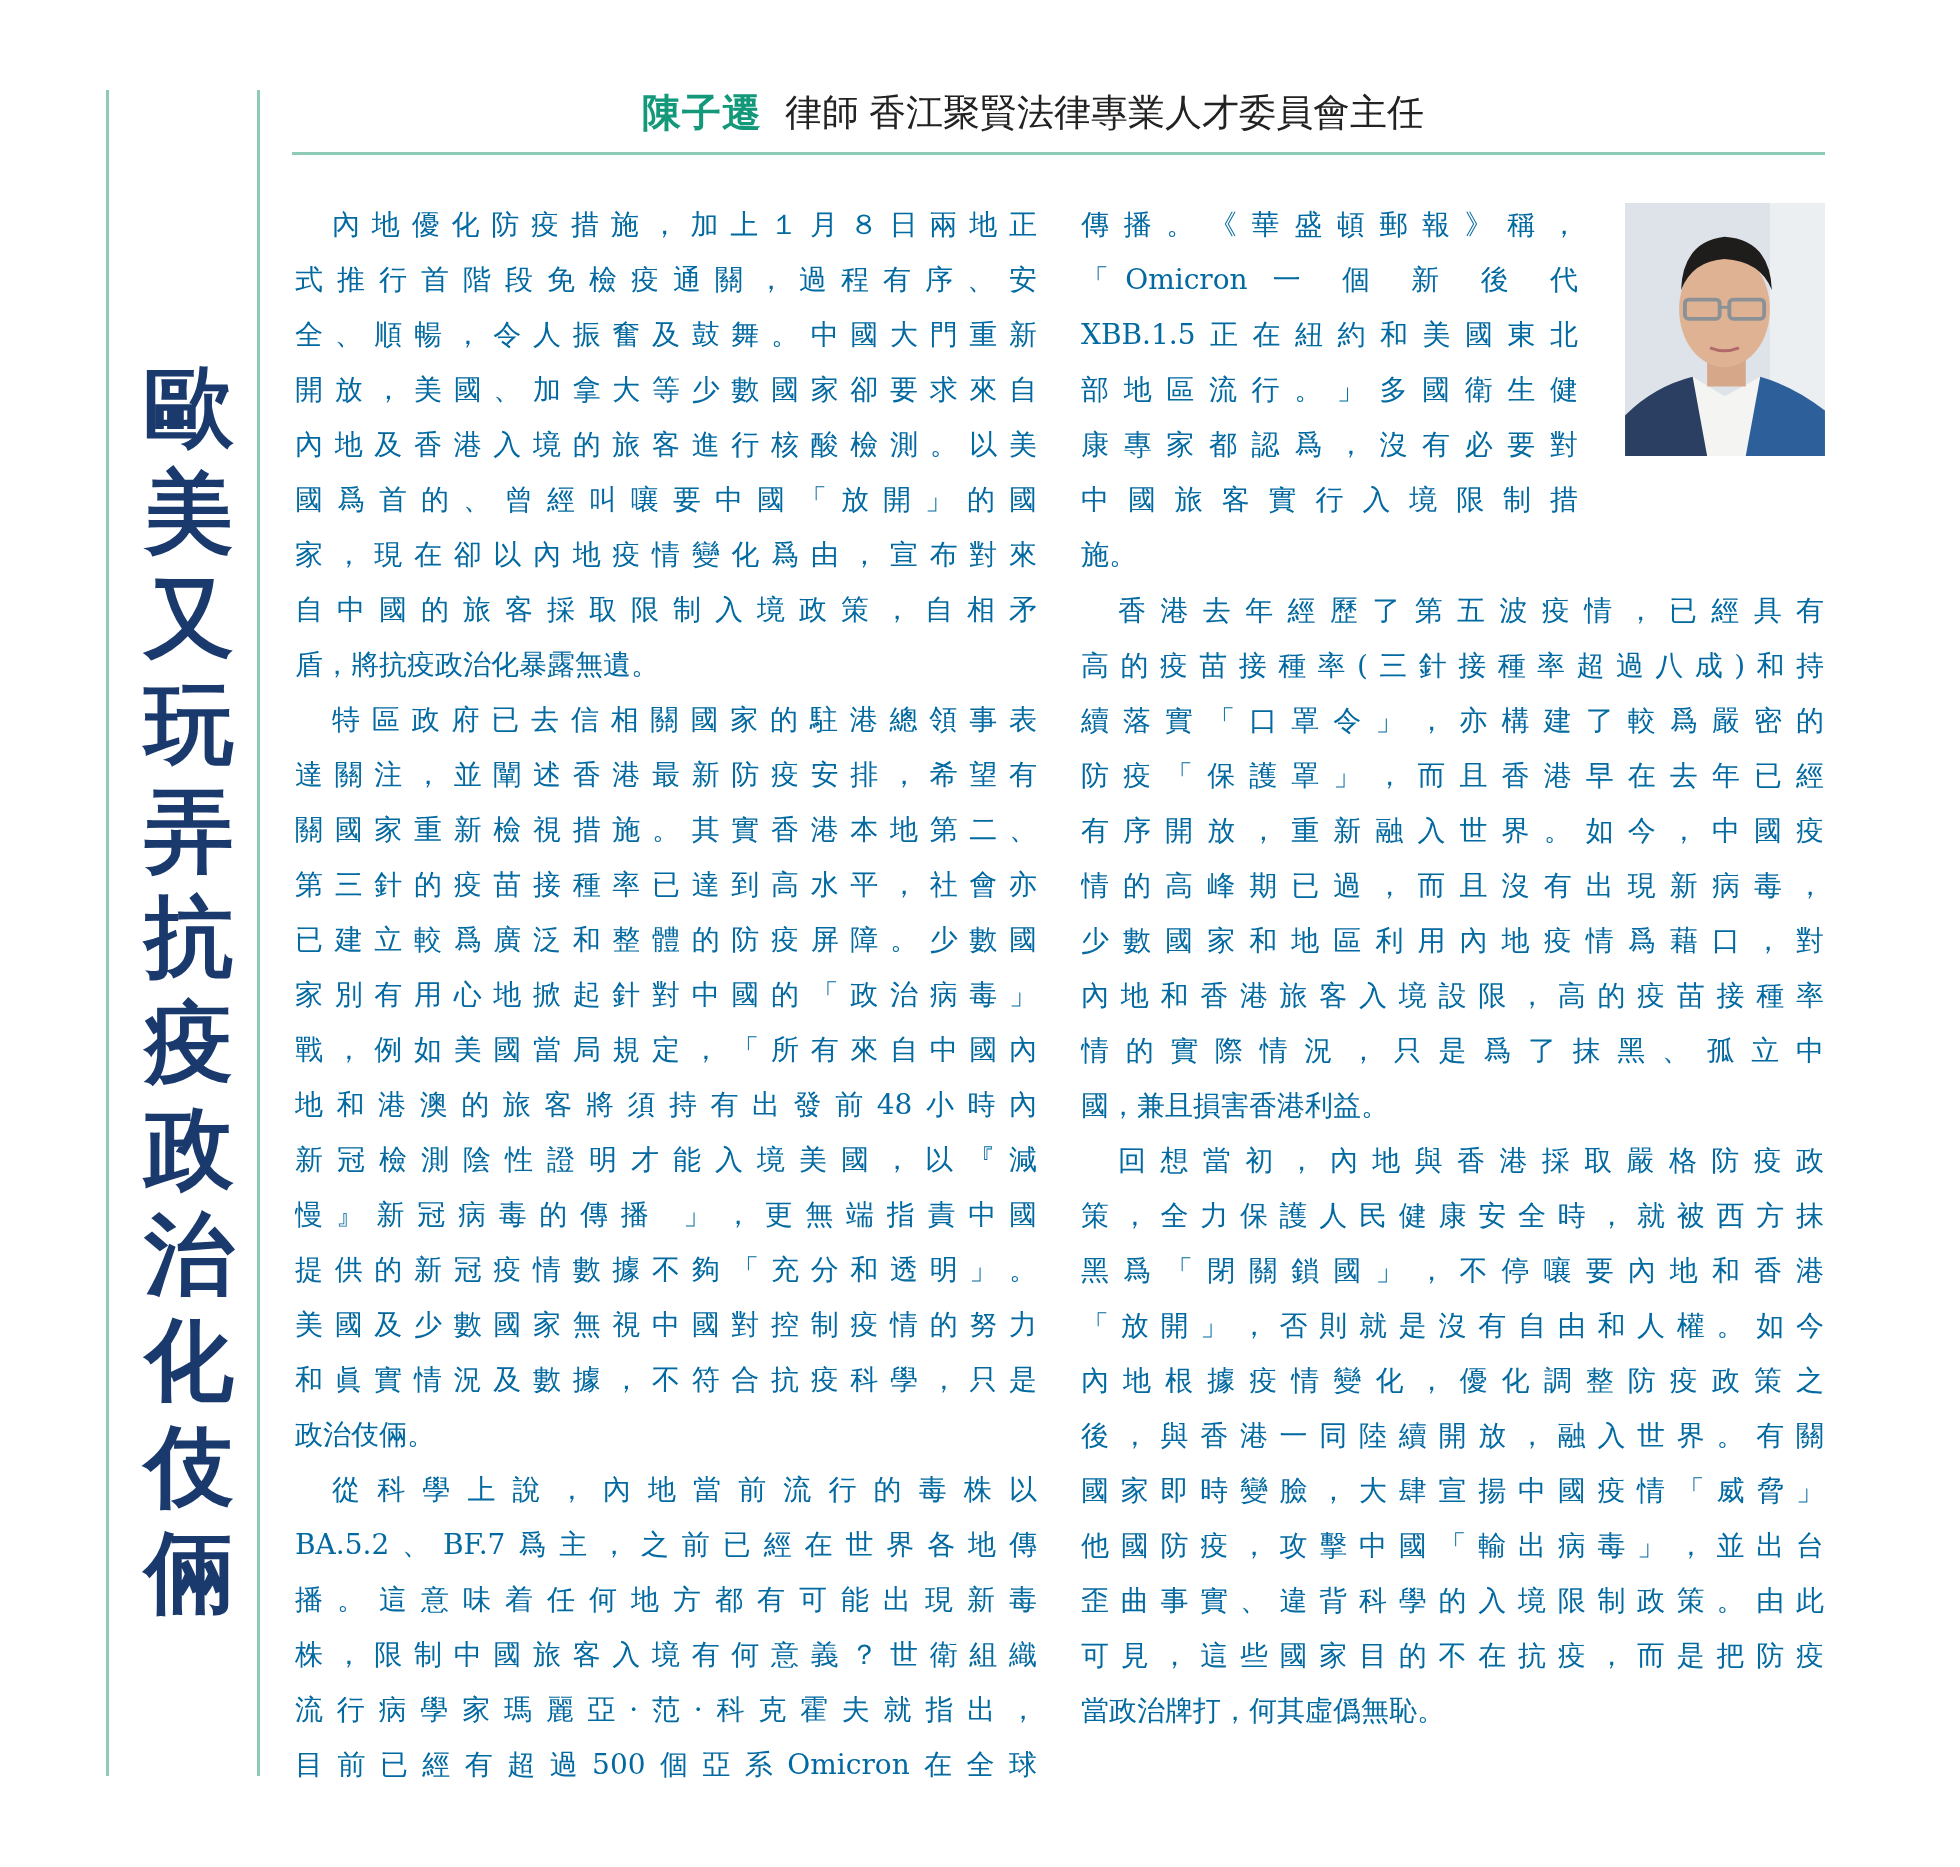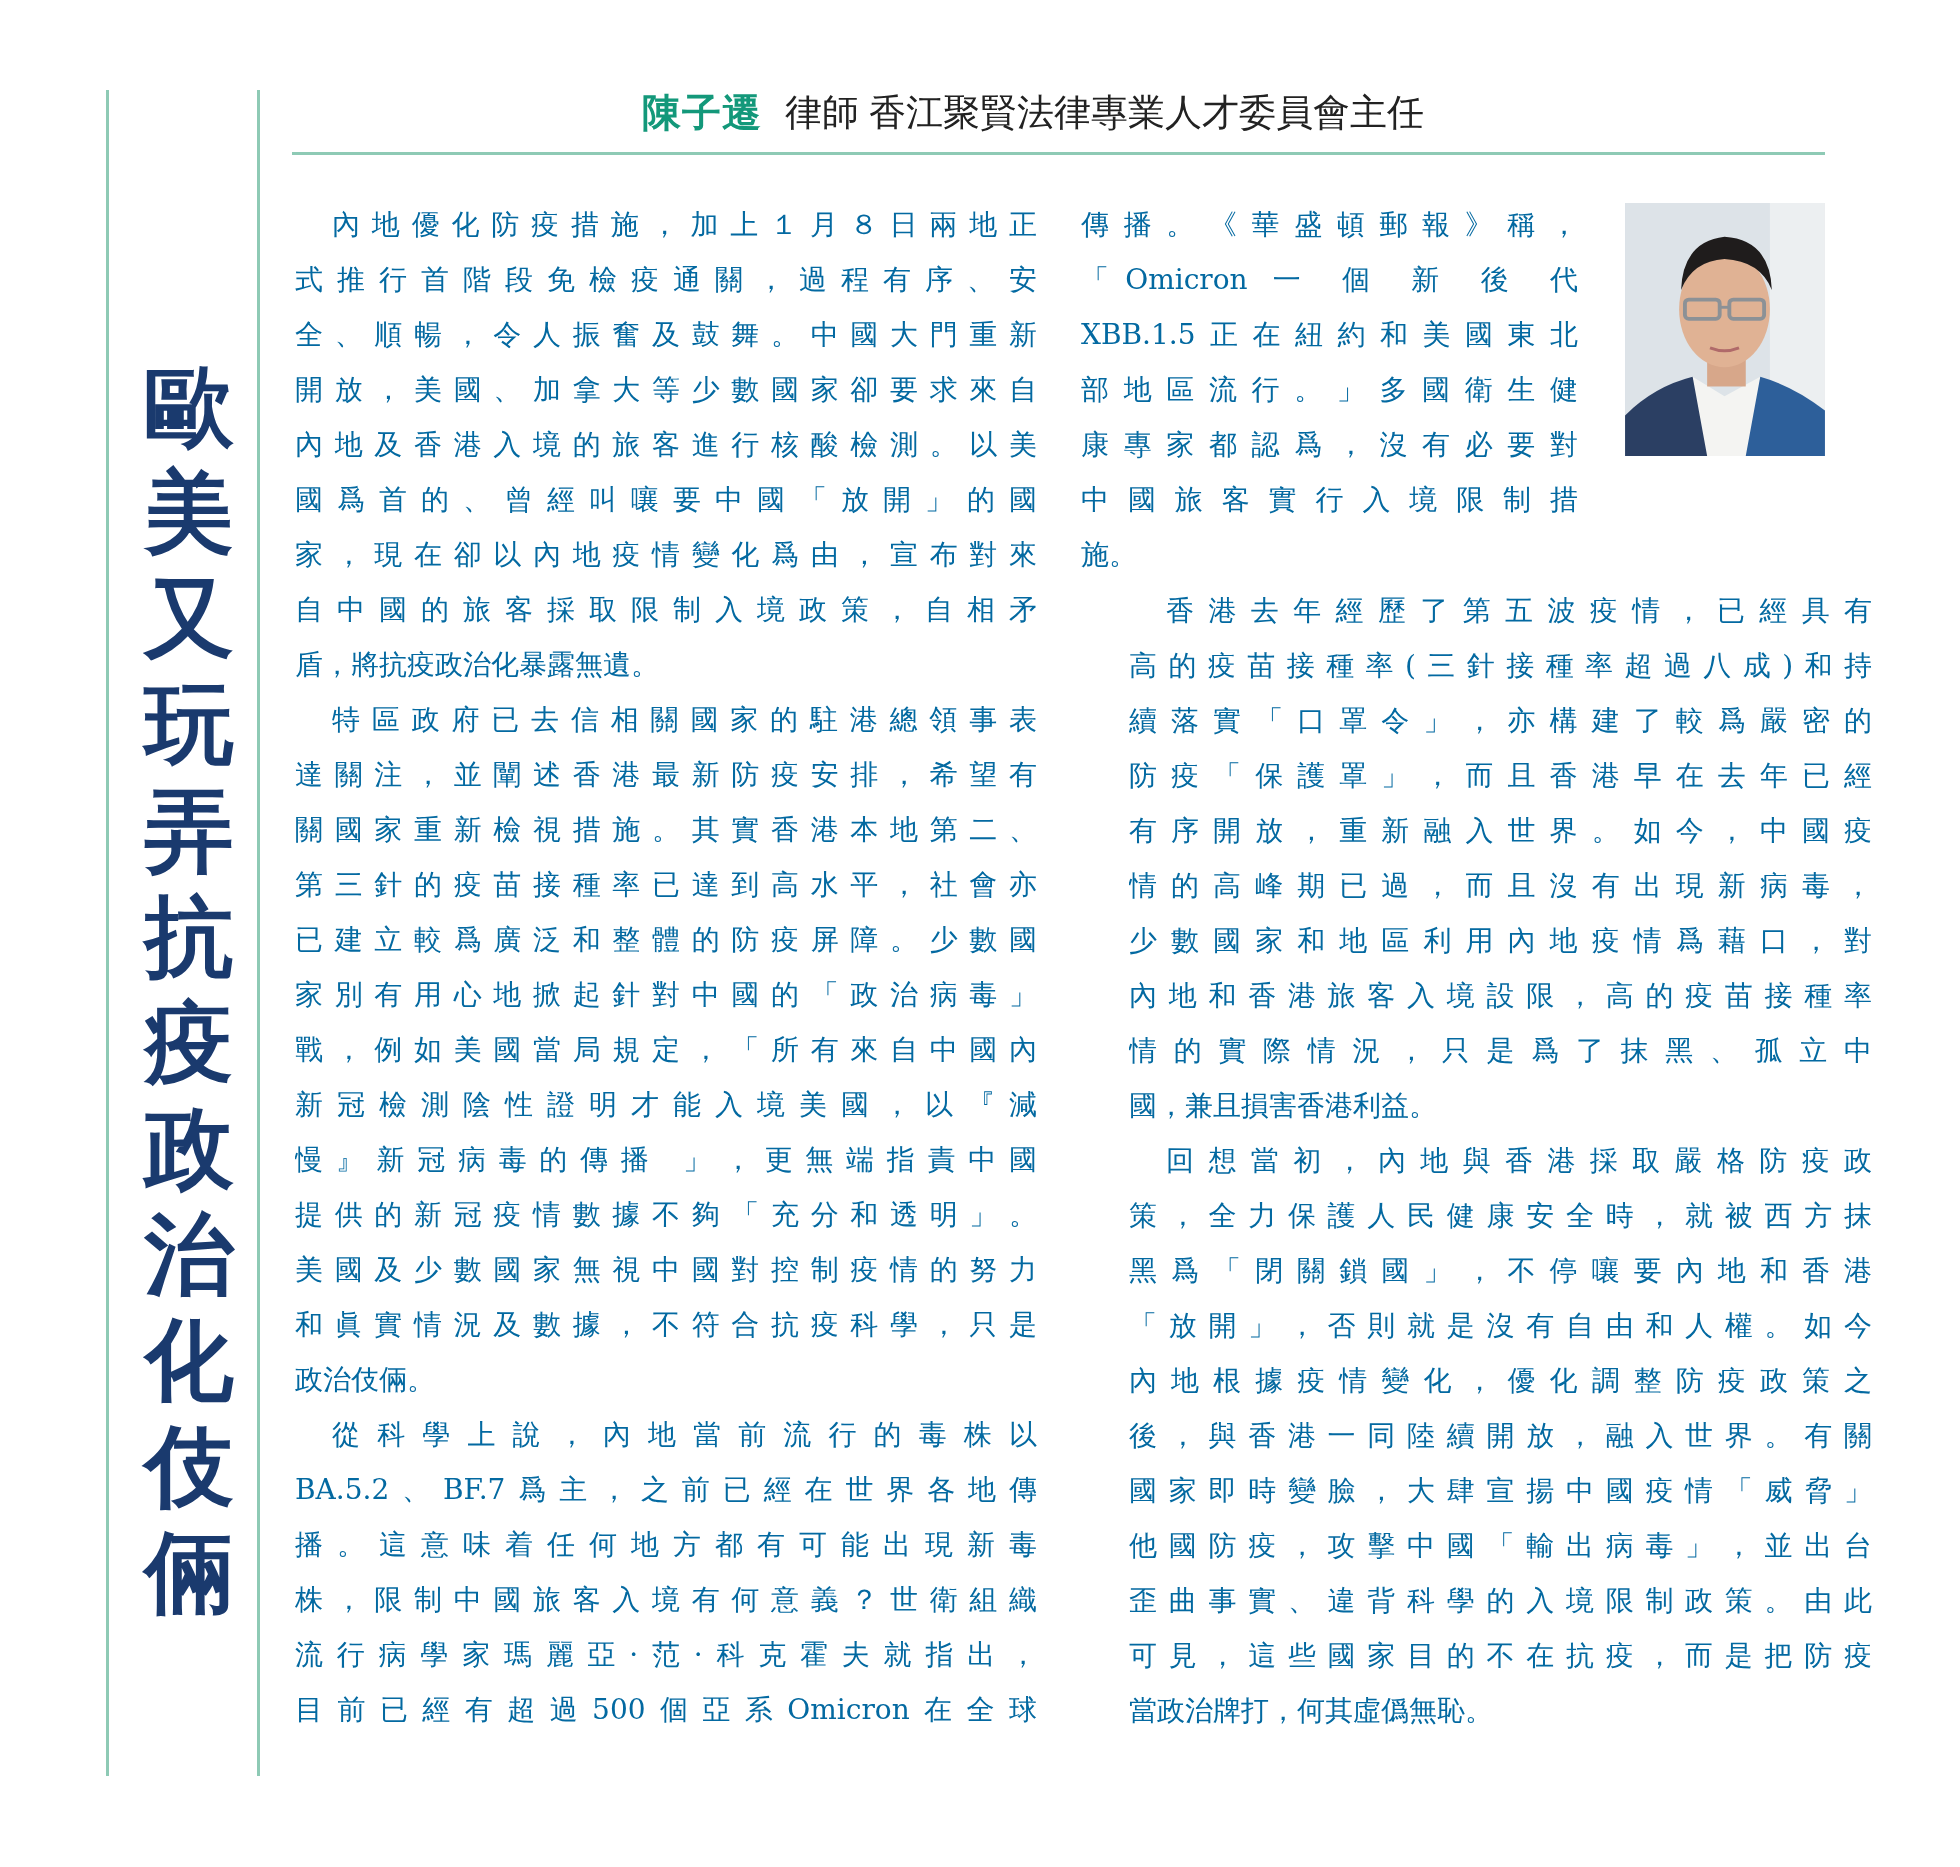--- a/index.html
+++ b/index.html
@@ -19,21 +19,21 @@
   .headline span { display: block; font-family: "DejaVu Sans", sans-serif; font-weight: bold;
                    font-size: 89px; line-height: 106px; height: 106px; color: #1a3a6e; }
   .col { position: absolute; font-family: "DejaVu Serif", "Liberation Serif", serif;
          font-size: 28px; line-height: 55px; color: #0369a1; }
   .col .line { display: block; height: 55px; white-space: nowrap; text-align: justify;
                text-align-last: justify; overflow: hidden; }
   .col .line.last { text-align-last: left; }
   .col .line.indent { padding-left: 37px; }
   .col.left { left: 295px; top: 197px; width: 742px; }
   .col.right-top { left: 1081px; top: 197px; width: 497px; }
-  .col.right-bottom { left: 1081px; top: 583px; width: 743px; margin-left: 48px; }
+  .col.right-bottom { left: 1081px; top: 583px; width: 743px; }
   .photo { position: absolute; left: 1625px; top: 203px; width: 200px; height: 253px; overflow: hidden;
            background: linear-gradient(90deg, #cfd6dc 0%, #e6eaee 45%, #d9dfe3 75%, #eef0f2 100%); }
   .photo svg { width: 100%; height: 100%; display: block; }
 </style>
 </head>
 <body>
 
 <div class="vline left"></div>
 <div class="vline right"></div>
 <div class="hrule"></div>
@@ -69,20 +69,21 @@
     <span class="line">家，現在卻以內地疫情變化爲由，宣布對來</span>
     <span class="line">自中國的旅客採取限制入境政策，自相矛</span>
     <span class="line last">盾，將抗疫政治化暴露無遺。</span>
     <span class="line indent">特區政府已去信相關國家的駐港總領事表</span>
     <span class="line">達關注，並闡述香港最新防疫安排，希望有</span>
     <span class="line">關國家重新檢視措施。其實香港本地第二、</span>
     <span class="line">第三針的疫苗接種率已達到高水平，社會亦</span>
     <span class="line">已建立較爲廣泛和整體的防疫屏障。少數國</span>
     <span class="line">家別有用心地掀起針對中國的「政治病毒」</span>
     <span class="line">戰，例如美國當局規定，「所有來自中國內</span>
+    <span class="line">地和港澳的旅客將須持有出發前48小時內</span>
     <span class="line">新冠檢測陰性證明才能入境美國，以『減</span>
     <span class="line">慢』新冠病毒的傳播 」，更無端指責中國</span>
     <span class="line">提供的新冠疫情數據不夠「充分和透明」。</span>
     <span class="line">美國及少數國家無視中國對控制疫情的努力</span>
     <span class="line">和眞實情況及數據，不符合抗疫科學，只是</span>
     <span class="line last">政治伎倆。</span>
     <span class="line indent">從科學上說，內地當前流行的毒株以</span>
     <span class="line">BA.5.2、BF.7爲主，之前已經在世界各地傳</span>
     <span class="line">播。這意味着任何地方都有可能出現新毒</span>
     <span class="line">株，限制中國旅客入境有何意義？世衛組織</span>

